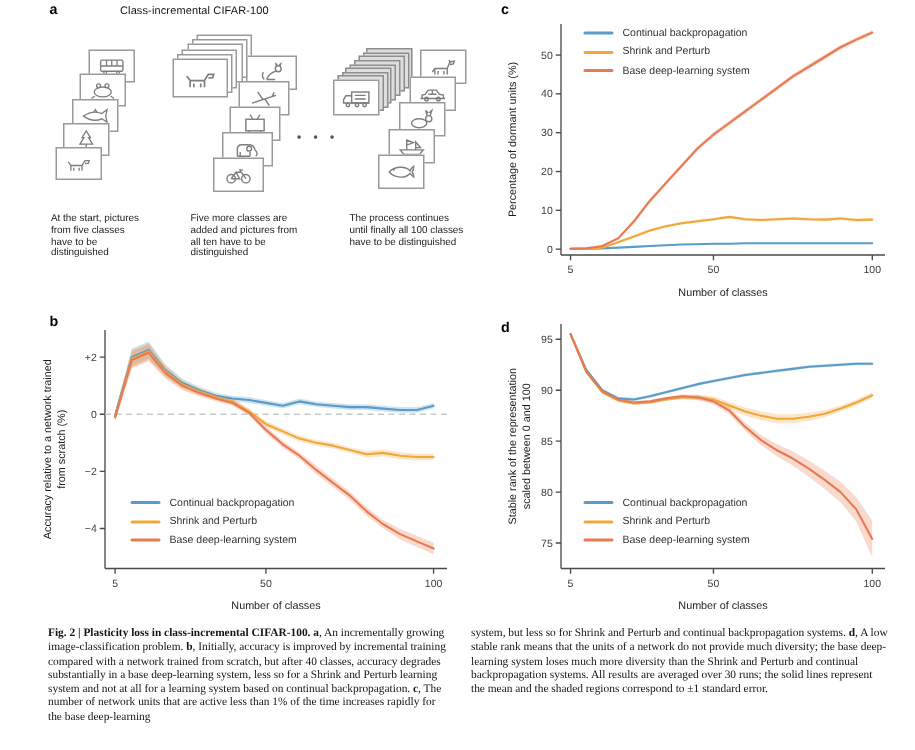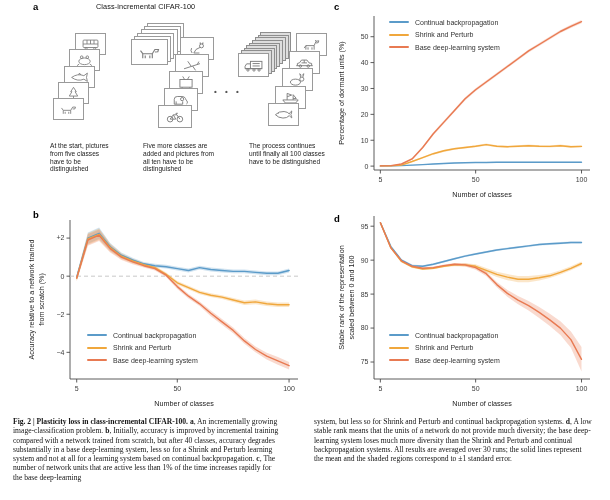--- a/index.html
+++ b/index.html
@@ -5,21 +5,21 @@
   html,body{margin:0;padding:0;background:#ffffff;}
   #figure{position:relative;width:610px;height:500px;background:#fff;overflow:hidden;
           font-family:"Liberation Sans",sans-serif;}
   .plabel{position:absolute;font-weight:bold;font-size:9.5px;color:#000;}
   #label-a{left:33px;top:1px}
   #label-b{left:33px;top:209px}
   #label-c{left:334px;top:1px}
   #label-d{left:334px;top:213px}
 
   
-  #panel-a{position:absolute;left:16px;top:0;width:322px;height:205px;}
+  #panel-a{position:absolute;left:0;top:0;width:322px;height:205px;}
   .ptitle{position:absolute;left:80px;top:2px;font-size:7.3px;color:#111;letter-spacing:0.1px;}
   .cascade,.stack{position:absolute;left:0;top:0;width:0;height:0;}
   .card{position:absolute;background:#fff;border:1px solid #9a9a9a;box-sizing:border-box;
         display:flex;align-items:center;justify-content:center;color:#7e7e7e;}
   .card.gray{background:#dedede;border-color:#8e8e8e;}
   .card svg{display:block;}
   .dots{position:absolute;left:198px;top:87px;font-size:8px;font-weight:bold;
         letter-spacing:3px;color:#555;}
   .acap{position:absolute;top:142px;font-size:6.6px;line-height:1.18;color:#222;}
   #acap-0{left:34px;width:60px}
@@ -41,21 +41,21 @@
   .legend-c{left:59px;top:16px}
   .legend-d{left:59px;top:125px}
   .legend-item{display:flex;align-items:center;gap:6px;height:8px;}
   .legend-line{width:20px;height:2px;border-radius:1px;flex:0 0 auto;}
   .legend-label{font-size:7px;color:#333;white-space:nowrap;}
 
   
   #caption{position:absolute;left:0;top:417px;width:610px;height:83px;}
   .cap-col{position:absolute;top:0;font-family:"Liberation Serif",serif;font-size:7.6px;
            line-height:9.3px;color:#141414;}
-  #cap-left{left:13px;width:268px}
+  #cap-left{left:32px;width:268px}
   #cap-right{left:314px;width:278px}
   .cap-col .b{font-weight:bold;}
   #icon-defs{position:absolute;width:0;height:0;overflow:hidden;}
 </style>
 </head>
 <body>
 
 <svg id="icon-defs" aria-hidden="true">
   <defs>
     <g fill="none" stroke="currentColor" stroke-width="1" stroke-linecap="round" stroke-linejoin="round">

